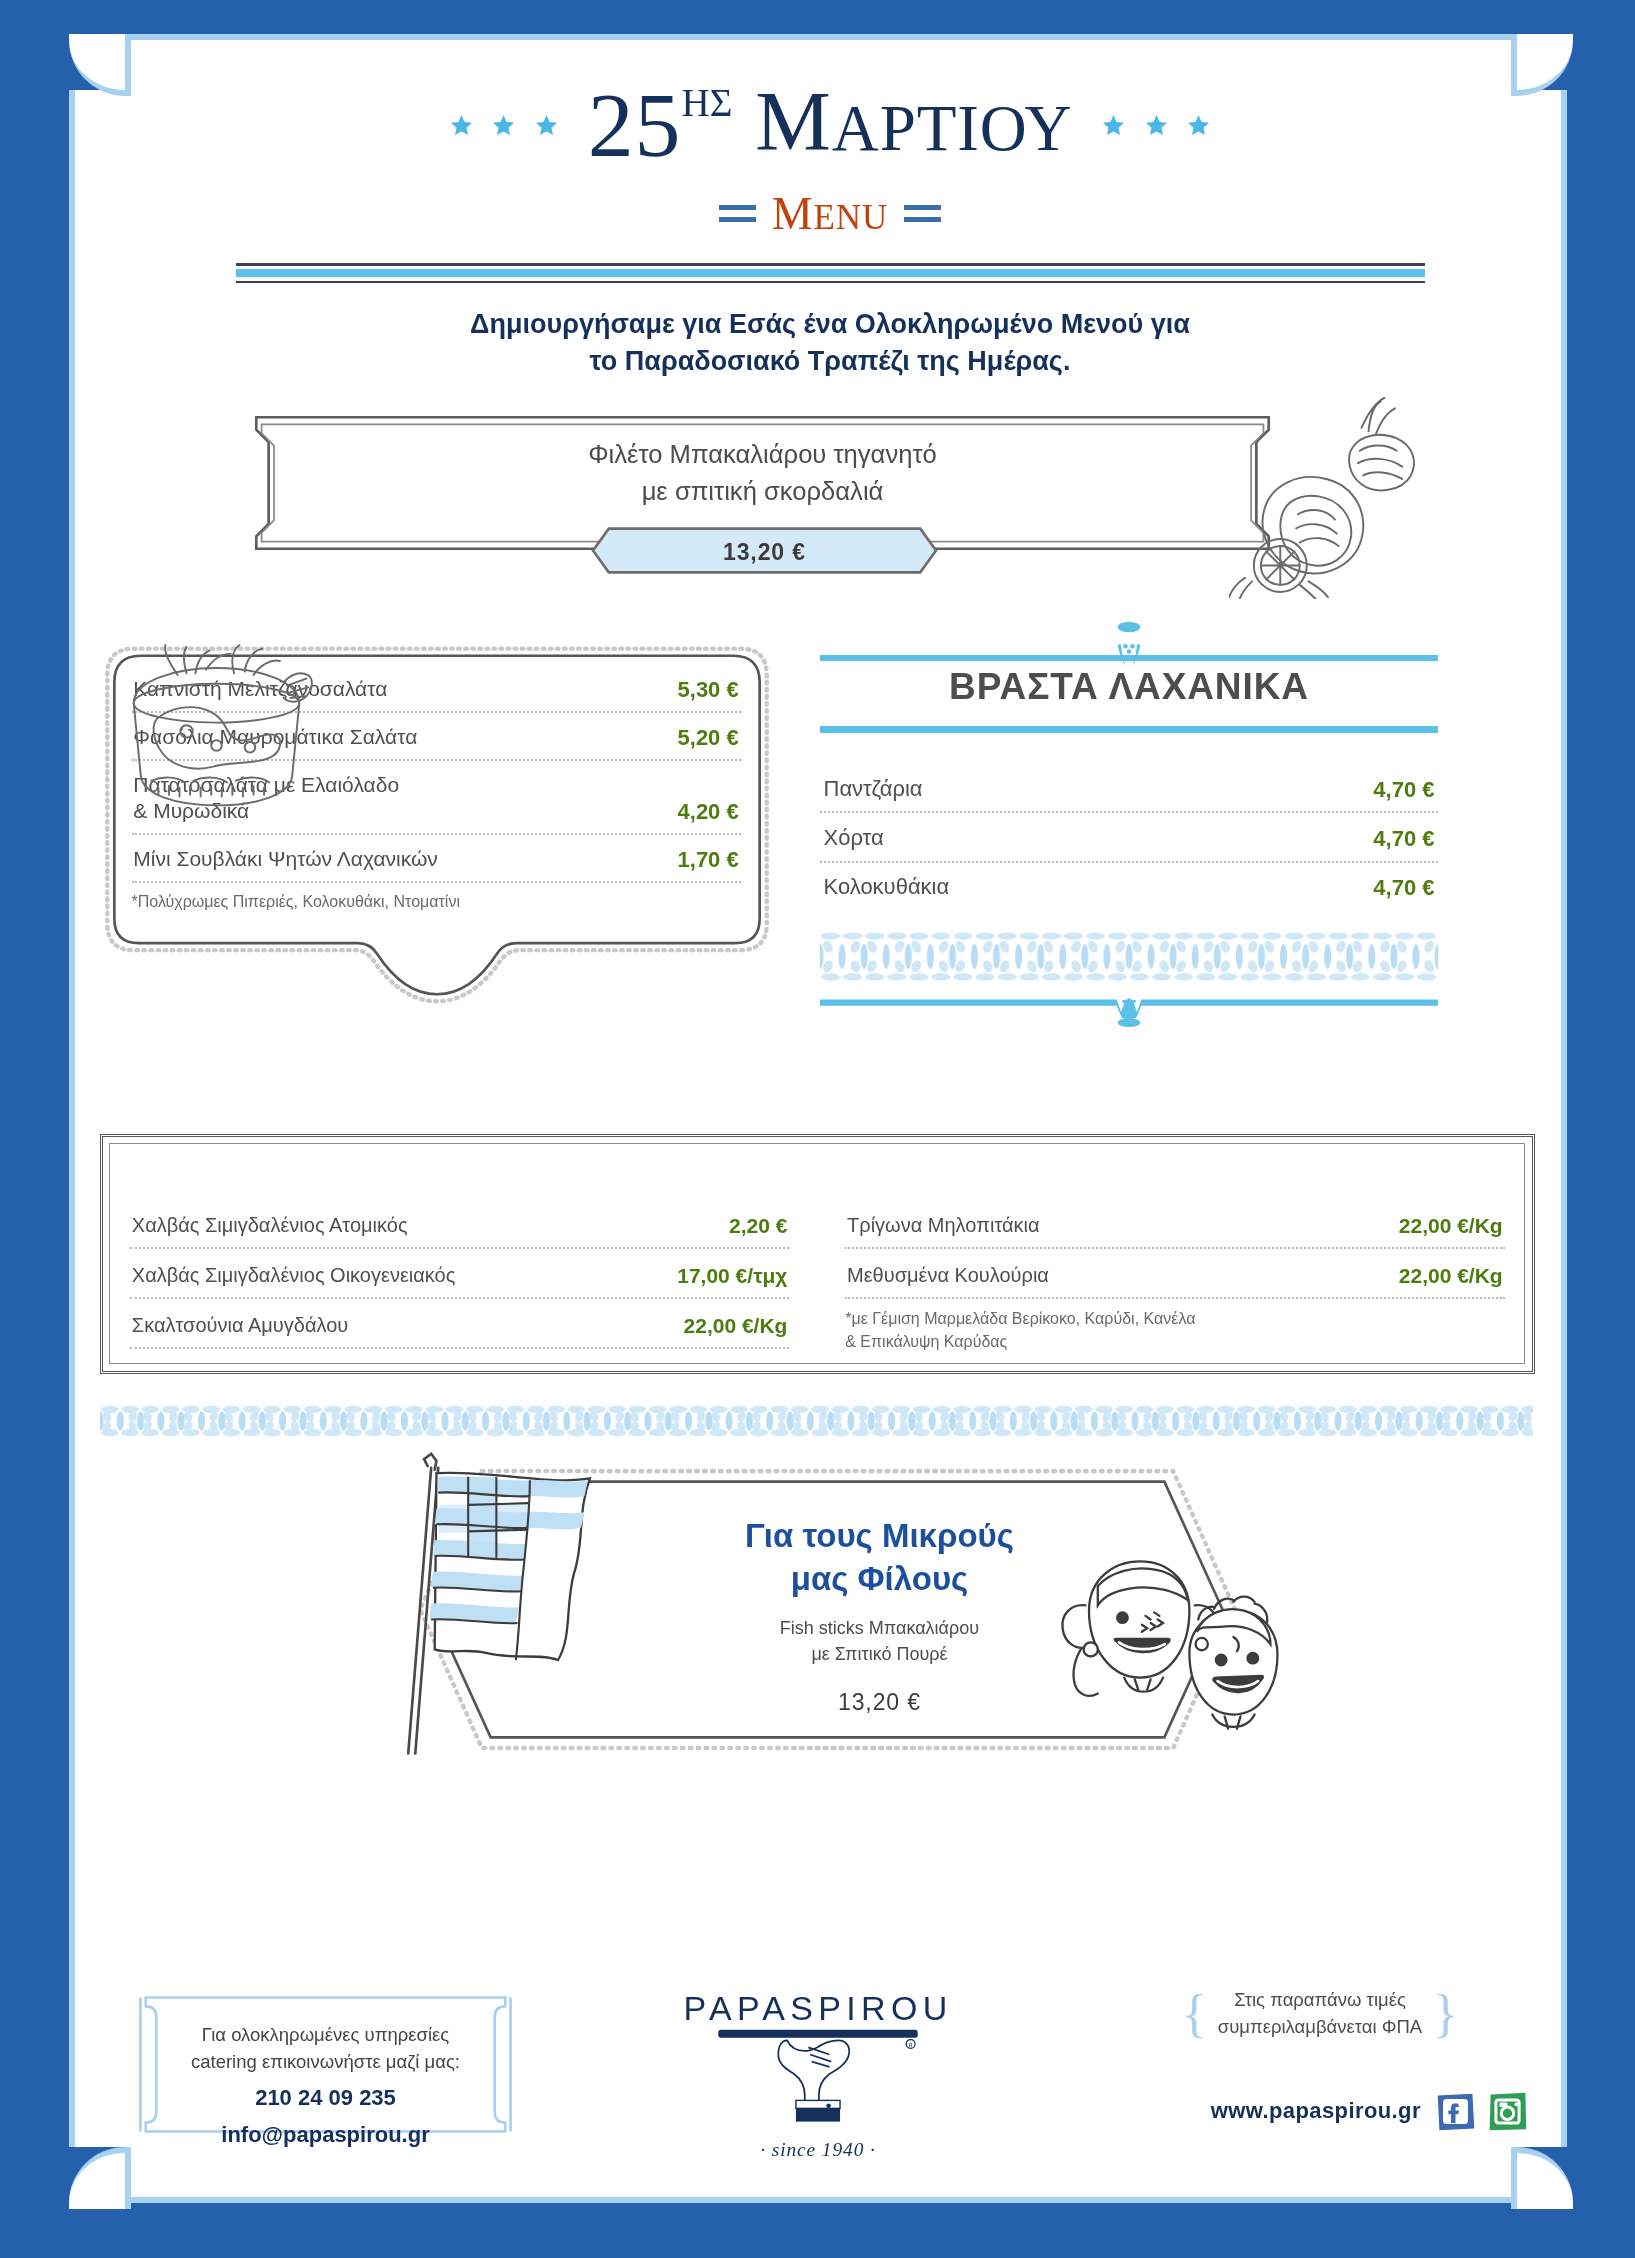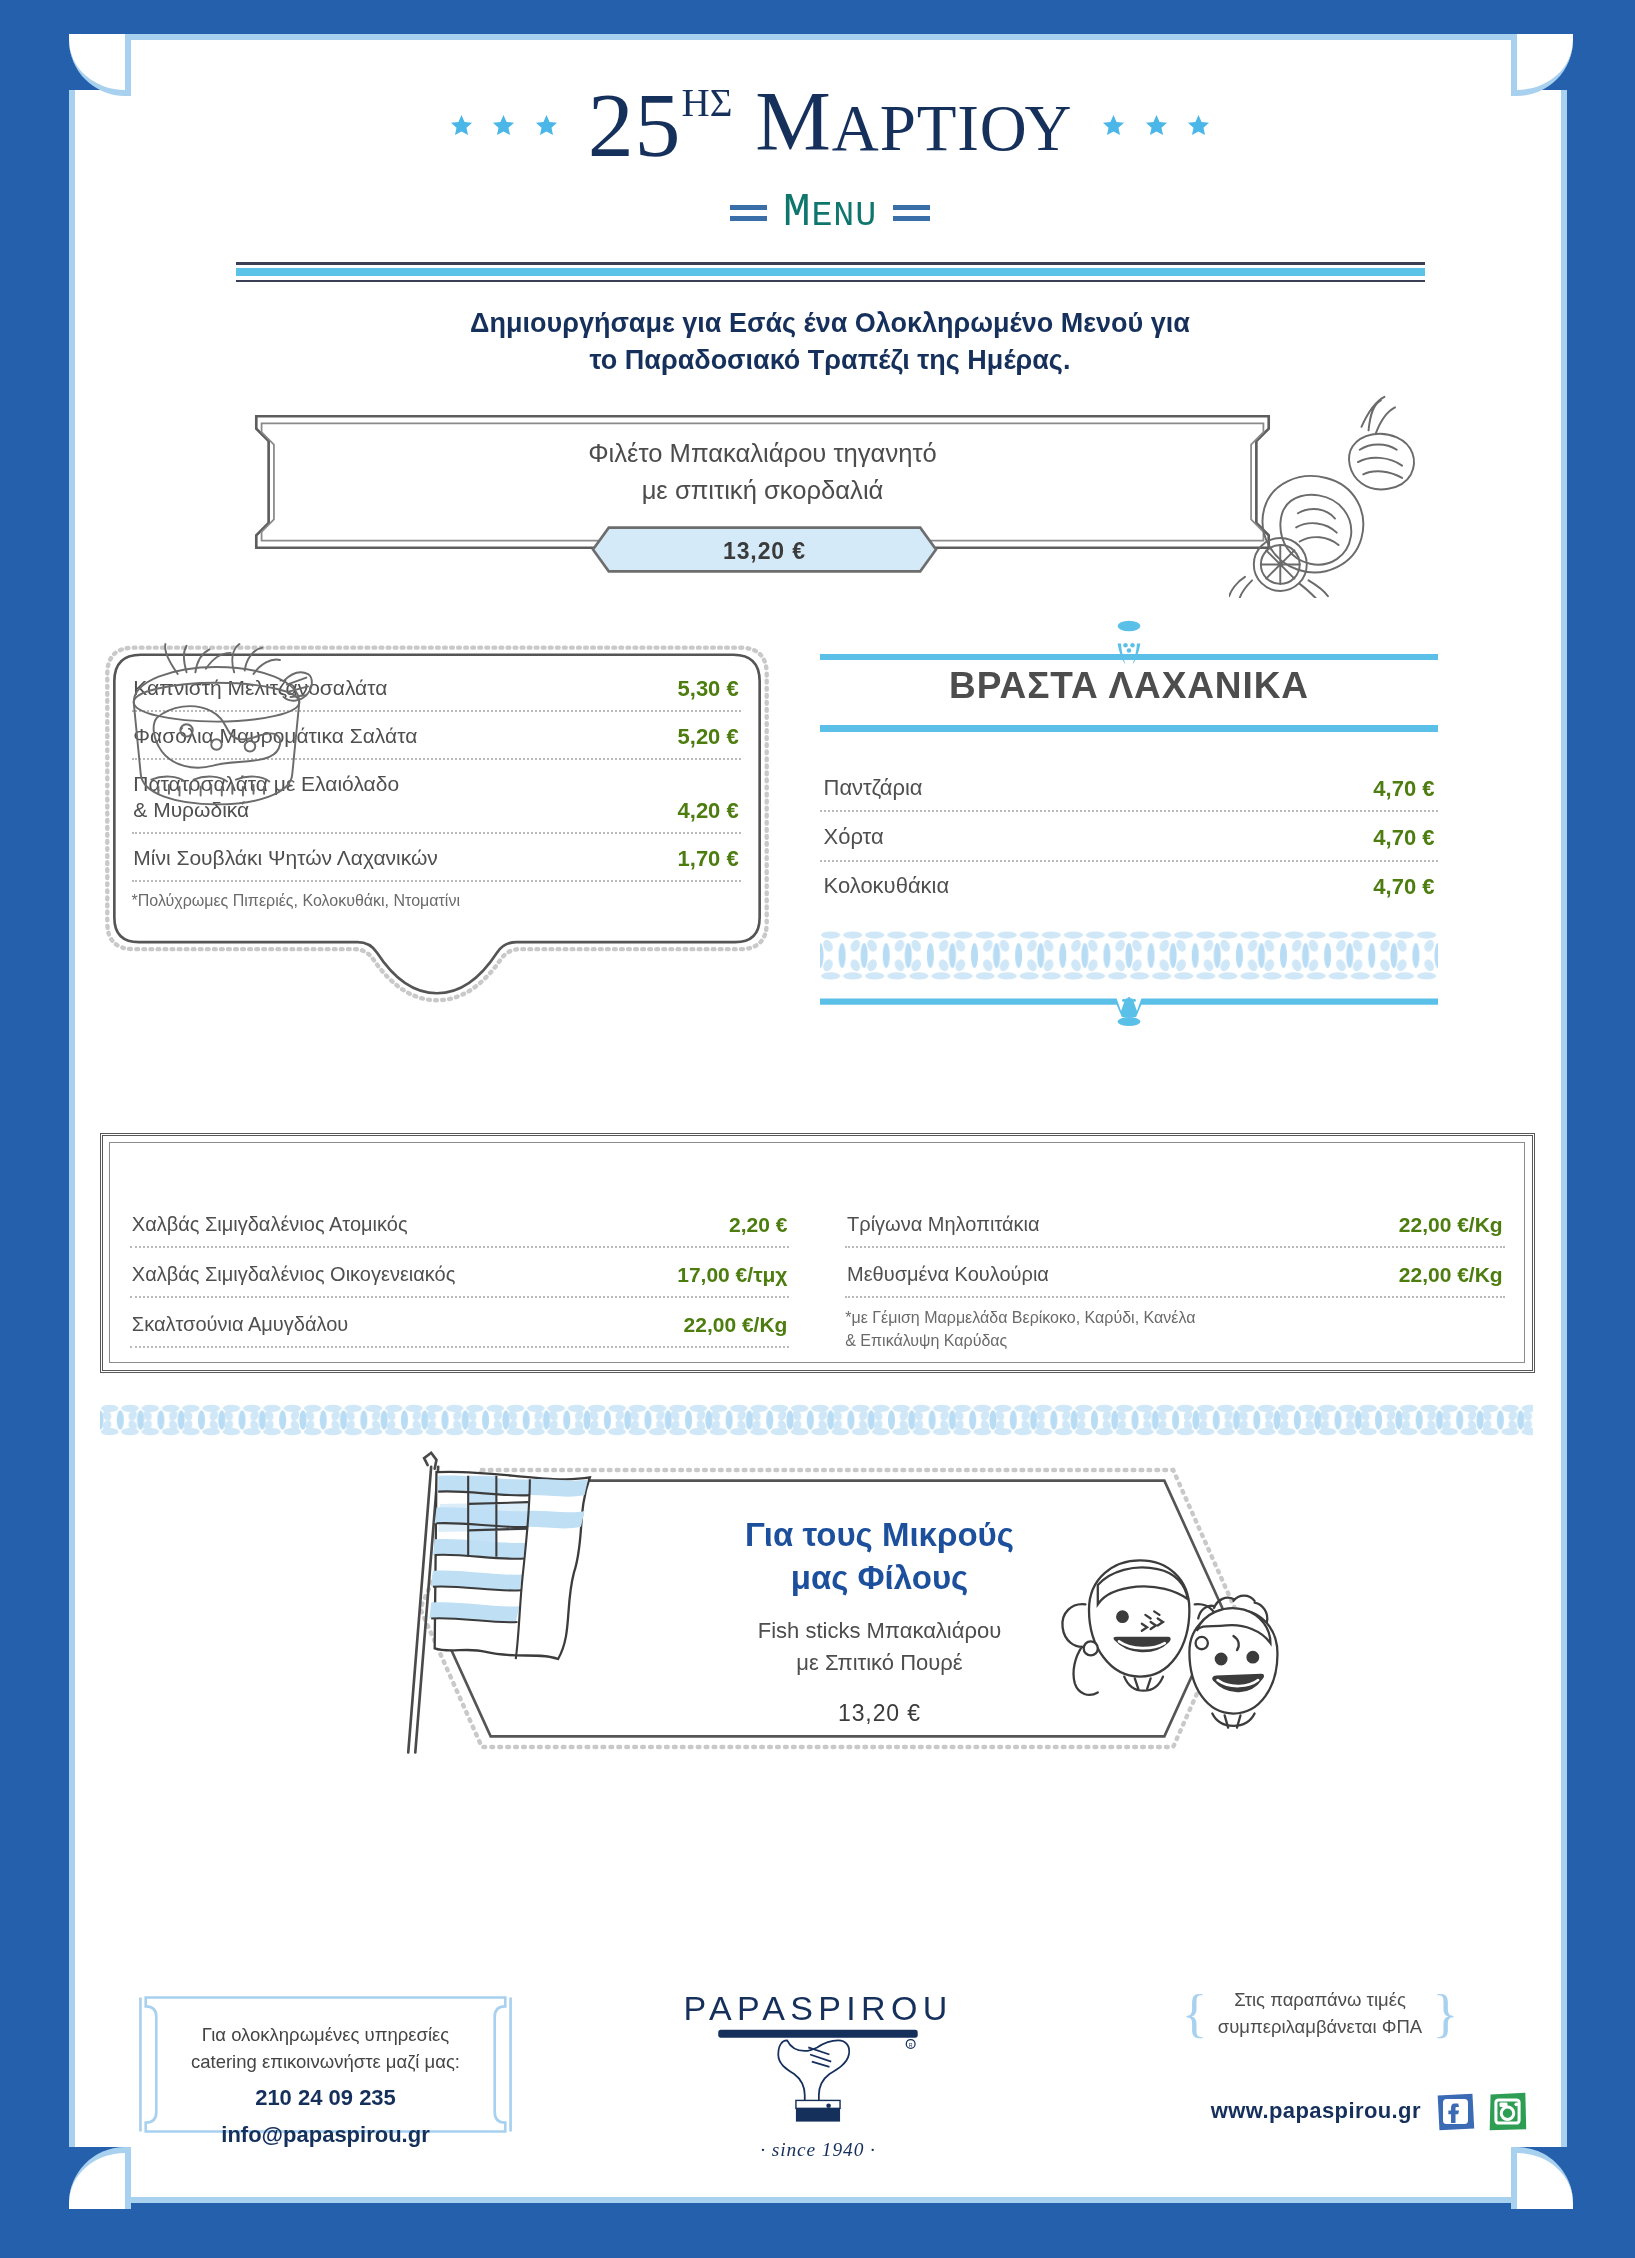--- a/index.html
+++ b/index.html
@@ -66,22 +66,22 @@
   .t-word { font-size: 85px; margin-left: 23px; }
   .t-word .sc { font-size: 65px; }
 
   .menu-row {
     display: flex; align-items: center; justify-content: center;
     gap: 16px; margin-top: 16px;
   }
   .menu-bars { display: flex; flex-direction: column; gap: 6.2px; }
   .menu-bars i { display: block; width: 37px; height: 5.3px; background: #3a6ea8; }
   .menu-word {
-    font-family: Liberation Mono, monospace;
-    font-size: 46px; color: #0f766e; letter-spacing: 0.9px;
+    font-family: Liberation Serif, serif;
+    font-size: 46px; color: #c2410c; letter-spacing: 0.9px;
   }
   .menu-word .sc { font-size: 35px; }
 
   .triple-rule { margin: 23px auto 0; width: 1189px; }
   .triple-rule i { display: block; }
   .tr-dark { height: 2.6px; background: #3a3f55; }
   .tr-gap  { height: 3.5px; }
   .tr-blue { height: 8px; background: #5cc3e8; }
 
   .intro {
@@ -174,21 +174,21 @@
   .sw-col .pr { font-size: 21px; }
 
   
   .dot-band { margin: 30px 26.5px 0 25px; height: 34px; }
   .kids { position: relative; margin: 23px auto 0; width: 1041px; height: 318px; }
   .kids-shape { position: absolute; left: 115px; top: 0; }
   .kids-txt { position: absolute; left: 379px; top: 51px; width: 406px; text-align: center; }
   .kids-h {
     font-size: 33px; font-weight: bold; color: #1c4f9c; line-height: 1.3;
   }
-  .kids-d { margin-top: 16px; font-size: 22px; color: #4d4d4d; line-height: 1.44; }
+  .kids-d { margin-top: 16px; font-size: 18px; color: #4d4d4d; line-height: 1.44; }
   .kids-p { margin-top: 21px; font-size: 23px; color: #3b3b3b; letter-spacing: 0.9px; }
   .flag-art { position: absolute; left: 75px; top: -14px; }
   .kids-art { position: absolute; left: 754px; top: 92px; }
 
   
   .footer { position: absolute; left: 26.5px; right: 26.5px; bottom: 30px; height: 185px; }
   .contact {
     position: absolute; left: 26.5px; top: 12.4px; width: 395px; height: 141px;
   }
   .contact svg { position: absolute; left: 0; top: 0; }

